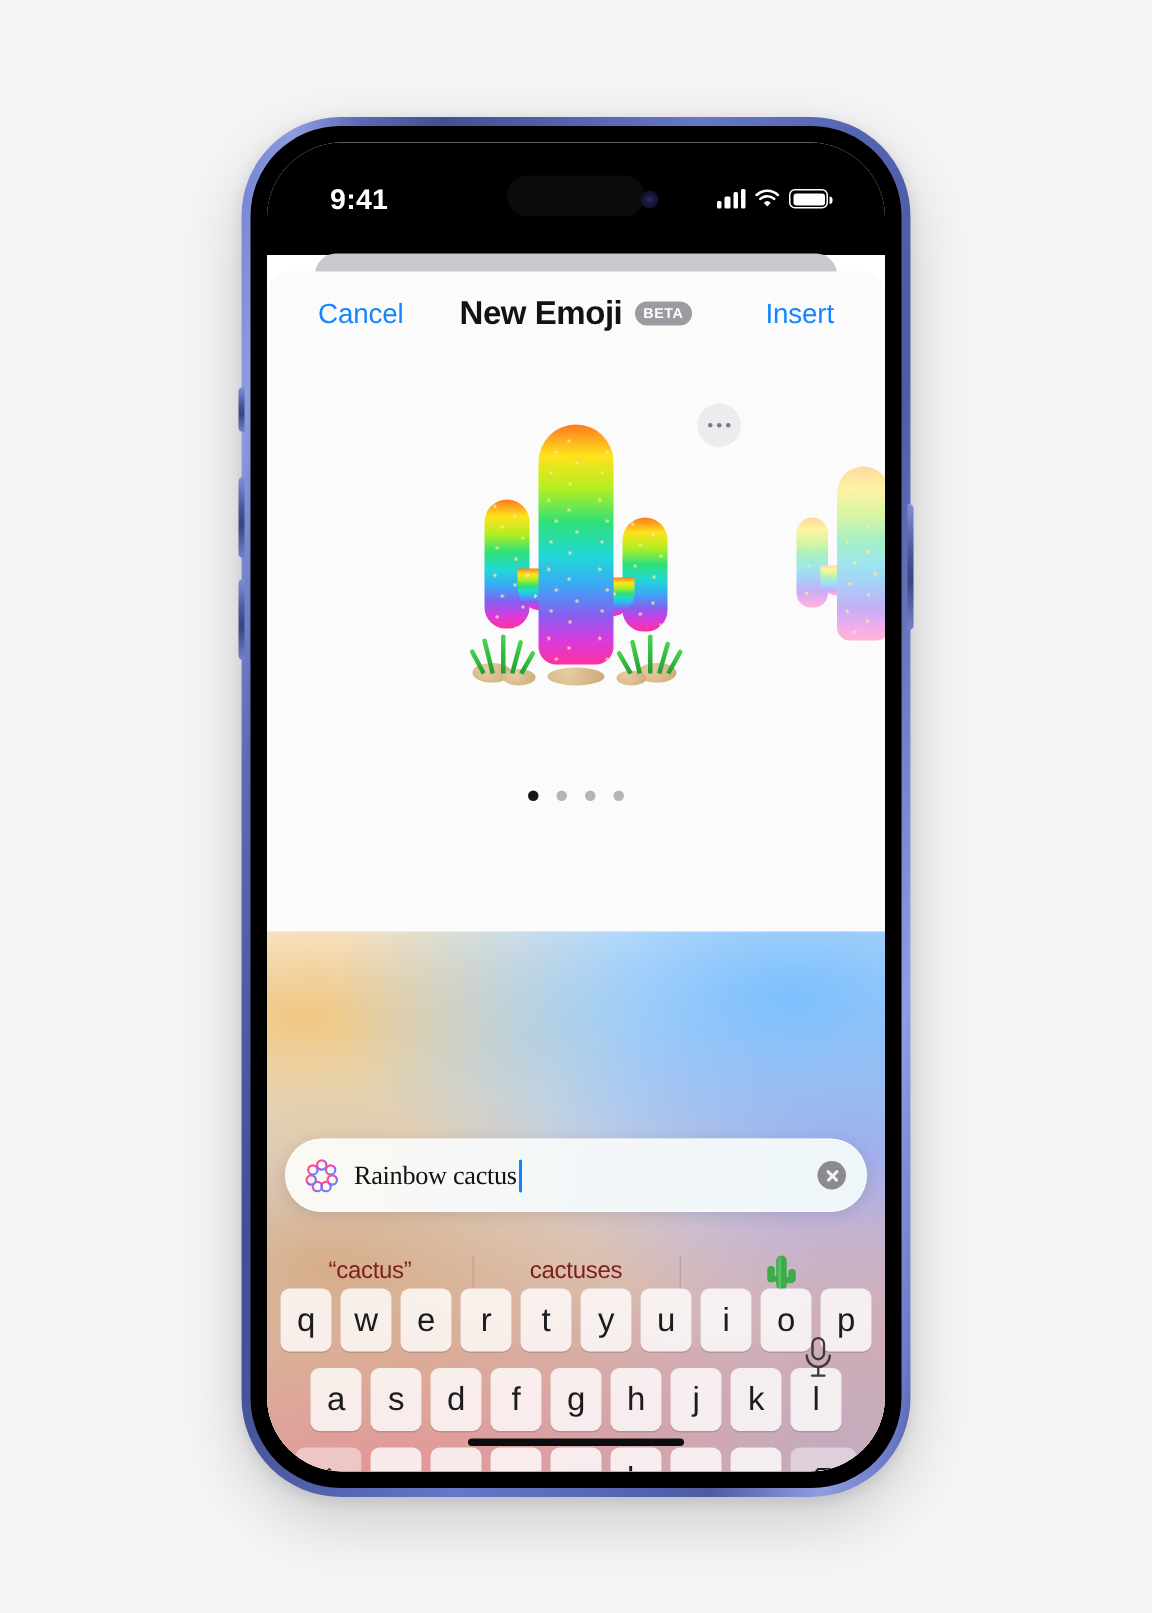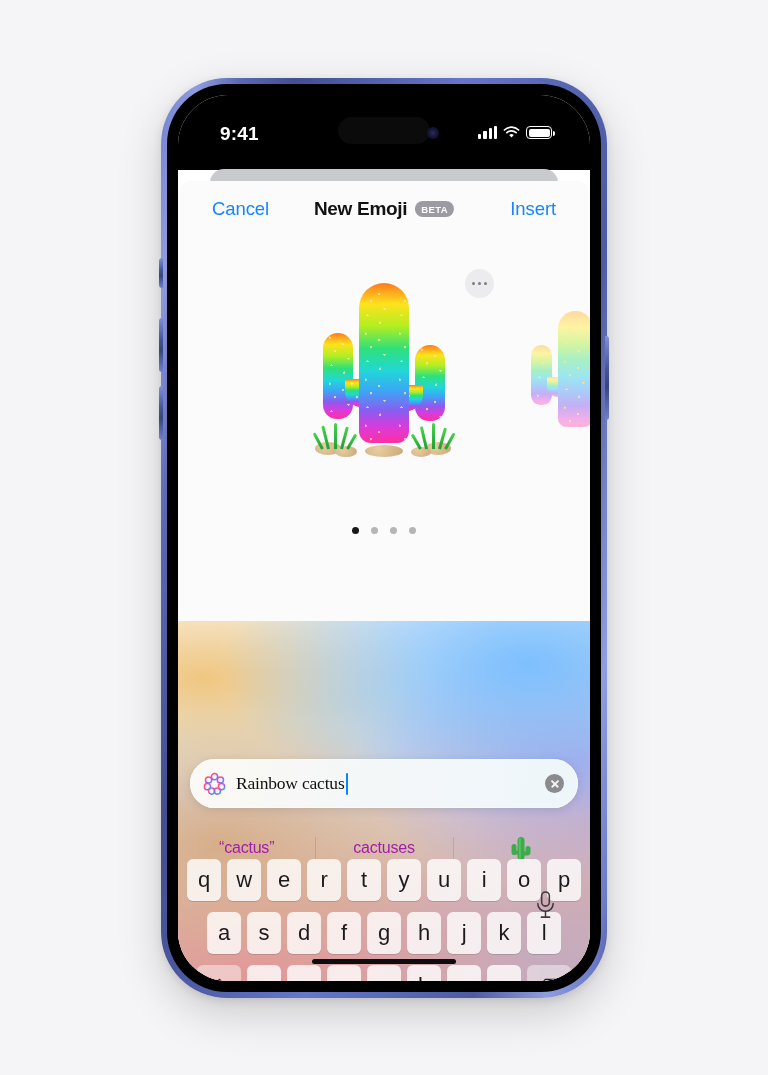--- a/index.html
+++ b/index.html
@@ -71,21 +71,21 @@
       background: #c9cace; border-radius: 14px 14px 0 0; z-index: 7;}
   #sheet { position: absolute; left: 0; right: 0; top: 86px; bottom: 0;
       background: #fbfbfb; border-radius: 14px 14px 0 0; overflow: hidden; z-index: 8;}
 
   
   #navbar { position: relative; height: 56px; display: flex; align-items: center;
       justify-content: space-between; padding: 0 34px; }
   .nav-action { color: #1585ff; font-size: 18.5px; letter-spacing: -.1px; }
   #nav-title-wrap { position: absolute; left: 50%; transform: translateX(-50%);
       display: flex; align-items: center; gap: 8px; }
-  #nav-title { font-size: 19px; font-weight: 700; color: #121212; letter-spacing: -.3px; }
+  #nav-title { font-size: 22px; font-weight: 700; color: #121212; letter-spacing: -.3px; }
   #beta-badge { background: #9b9ba1; color: #fff; font-size: 9.5px; font-weight: 700;
       letter-spacing: .4px; padding: 2.5px 6px 2px; border-radius: 8px; }
 
   
   #emoji-canvas { position: relative; height: 372px; background: #fbfbfb; }
   #more-btn { position: absolute; right: 96px; top: 32px; width: 29px; height: 29px;
       border-radius: 50%; background: #ececee; display: flex; align-items: center;
       justify-content: center; gap: 2.5px; }
   #more-btn i { width: 3.6px; height: 3.6px; border-radius: 50%; background: #7c7c83; display:block;}
 
@@ -154,21 +154,21 @@
       flex: none; position: relative; }
   #clear-btn::before, #clear-btn::after { content:''; position:absolute; left:4.5px; top:9px;
       width:10px; height:1.6px; background:#f2f2f2; border-radius:1px; }
   #clear-btn::before { transform: rotate(45deg); }
   #clear-btn::after  { transform: rotate(-45deg); }
 
   
   #predict { position: absolute; left: 0; right: 0; top: 196px; height: 38px;
       display: flex; align-items: center; }
   .predict-cell { flex: 1; display: flex; align-items: center; justify-content: center;
-      font-size: 16px; color: #a21caf; letter-spacing: -.2px; position: relative; height: 24px; margin-top: 24px; }
+      font-size: 16px; color: #7f1d1d; letter-spacing: -.2px; position: relative; height: 24px; margin-top: 24px; }
   .predict-cell + .predict-cell::before { content:''; position:absolute; left:0; top:1px;
       bottom:1px; width:1px; background: rgba(130,130,140,.35); }
   .predict-cell.emoji { font-size: 0; }
 
   
   #keyboard { position: absolute; left: 0; right: 0; top: 238px; }
   .kb-row { display: flex; justify-content: center; gap: 6px; margin-bottom: 11px; }
   .key { height: 42px; border-radius: 6px; display:flex; align-items:center;
       justify-content:center; font-size: 22px; color:#1b1b1d; font-weight: 400;
       background: rgba(255,255,255,.80);

